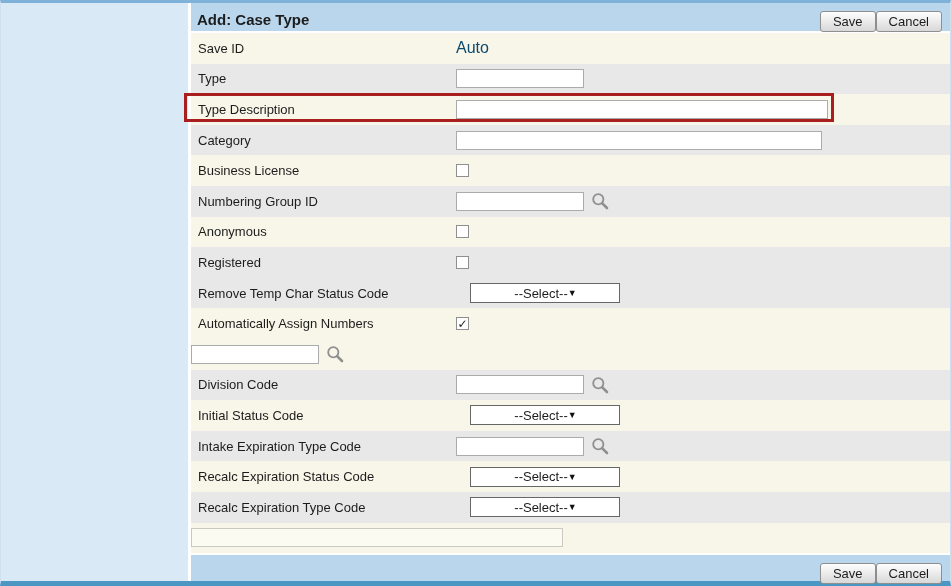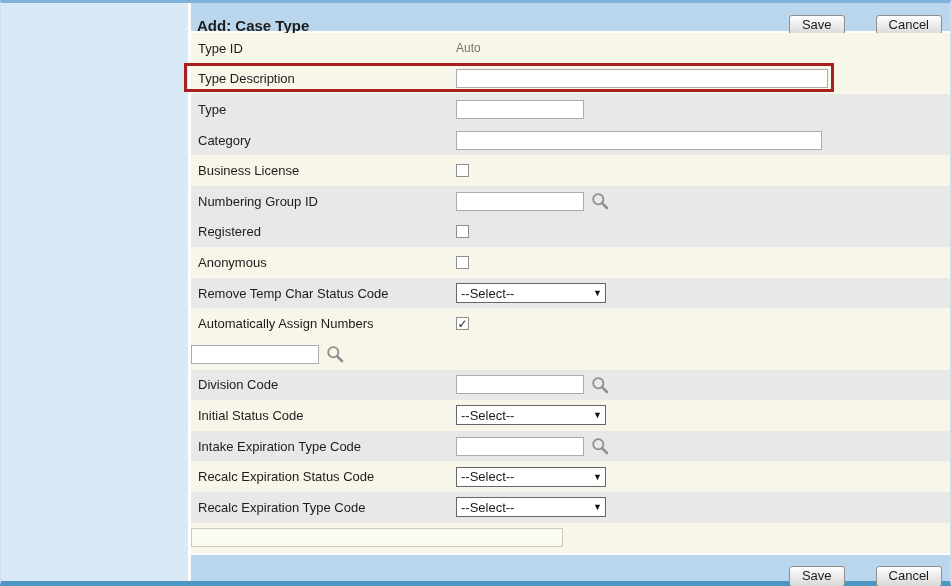--- a/index.html
+++ b/index.html
@@ -7,83 +7,83 @@
     font-family:"Liberation Sans","DejaVu Sans",sans-serif; background:#ffffff; }
   :root {
     --header-bg:#B9D6EC; --sidebar-bg:#D9E9F6; --row-odd:#F8F6E8; --row-even:#E8E8E8;
     --hl:#A91E1E; --border-top:#7FB2D8; --border-bottom:#4C96C4;
   }
   .page { width:951px; height:586px; display:flex;
     border-top:3px solid var(--border-top); border-bottom:5px solid var(--border-bottom);
     border-left:1px solid #cfe0ee; border-right:1px solid #cfe0ee; }
   .sidebar { width:190px; background:var(--sidebar-bg); border-right:3px solid #ffffff; }
   .main { flex:1; display:flex; flex-direction:column; background:#fff; min-width:0; }
-  .bar { height:30px; background:var(--header-bg); display:flex; align-items:center;
-    padding:16px 8px 0 6px; flex:0 0 auto;gap:31px; }
+  .bar { height:30px; background:var(--header-bg); display:flex; align-items:flex-start;
+    padding:8px 8px 0 6px; flex:0 0 auto; }
   .bar.header { border-bottom:2px solid #fff; }
   .bar.footer { border-top:2px solid #fff; height:28px; justify-content:flex-end; }
   .title { font-weight:bold; font-size:15px; color:#1c1c1c; flex:1; }
   .btn { background:linear-gradient(#fefefe,#d8d8d8); border:1px solid #8e8e8e;
     border-radius:3px; font-size:13px; padding:1px 12px 2px; margin-left:0; color:#1c1c1c;
     height:21px; font-family:inherit; cursor:pointer; }
   .rows { flex:1; display:flex; flex-direction:column; }
   .row { flex:1; display:flex; align-items:center; position:relative; }
   .row.odd { background:var(--row-odd); }
   .row.even { background:var(--row-even); }
   .label { width:265px; padding-left:7px; font-size:13px; color:#1c1c1c; flex:0 0 auto; }
   .field { flex:1; display:flex; align-items:center; gap:4px; min-width:0; }
-  .static-val { font-size:12px; color:#737373; }
+  .static-val { font-size:16px; color:#0c4a6e; }
   input.text { height:19px; border:1px solid #ABABAB; font-size:13px; padding:1px 3px;
     background:#fff; font-family:inherit; }
   input.text.input-dim { border:1px solid #CACAC2; background:#FCFBF2; }
   .checkbox { width:13px; height:13px; border:1px solid #8f8f8f; background:#fff;
     display:inline-flex; align-items:center; justify-content:center; font-size:12px;
     line-height:1; color:#1c1c1c; cursor:pointer; }
   .select { width:150px; height:20px; border:1px solid #676767; background:#fff;
-    display:flex; align-items:center; justify-content:space-between; font-size:13px;
-    padding:0 3px 0 4px; color:#1c1c1c; cursor:pointer; }
+    display:flex; align-items:center; justify-content:center; font-size:13px;
+    padding:0 3px 0 4px; color:#1c1c1c; cursor:pointer;margin-left:14px; }
   .select .arrow { font-size:9px; color:#111; }
   .lookup { display:inline-flex; align-items:center; cursor:pointer; margin-left:3px; }
   .highlight-box { position:absolute; left:-7px; top:-1px; width:650px; height:29px;
     border:3px solid var(--hl); pointer-events:none; z-index:3; }
 </style>
 </head>
 <body>
 
 <div class="page">
   <div class="sidebar"></div>
   <div class="main">
 
     <div class="bar header">
       <div class="title">Add: Case Type</div>
       <button class="btn">Save</button>
       <button class="btn">Cancel</button>
     </div>
 
     <div class="rows">
         <div class="row odd">
-          <div class="label">Type ID</div>
+          <div class="label">Save ID</div>
           <div class="field">
             <span class="static-val">Auto</span>
           </div>
         </div>
+        <div class="row even">
+          <div class="label">Type</div>
+          <div class="field">
+            <input type="text" class="text" style="width: 128px;">
+          </div>
+        </div>
         <div class="row odd">
           <div class="label">Type Description</div>
           <div class="field">
             <input type="text" class="text" style="width: 372px;">
           </div>
           <div class="highlight-box"></div>
         </div>
         <div class="row even">
-          <div class="label">Type</div>
-          <div class="field">
-            <input type="text" class="text" style="width: 128px;">
-          </div>
-        </div>
-        <div class="row even">
           <div class="label">Category</div>
           <div class="field">
             <input type="text" class="text" style="width: 366px;">
           </div>
         </div>
         <div class="row odd">
           <div class="label">Business License</div>
           <div class="field">
             <span class="checkbox"></span>
           </div>
@@ -93,28 +93,28 @@
           <div class="field">
             <input type="text" class="text" style="width: 128px;">
             <span class="lookup">
               <svg width="18" height="18" viewBox="0 0 18 18">
                 <circle cx="7.3" cy="7.3" r="5.1" stroke="#8f8f8f" stroke-width="1.8" fill="none"></circle>
                 <line x1="11.3" y1="11.3" x2="16" y2="16" stroke="#8f8f8f" stroke-width="2.6" stroke-linecap="round"></line>
               </svg>
             </span>
           </div>
         </div>
+        <div class="row odd">
+          <div class="label">Anonymous</div>
+          <div class="field">
+            <span class="checkbox"></span>
+          </div>
+        </div>
         <div class="row even">
           <div class="label">Registered</div>
-          <div class="field">
-            <span class="checkbox"></span>
-          </div>
-        </div>
-        <div class="row odd">
-          <div class="label">Anonymous</div>
           <div class="field">
             <span class="checkbox"></span>
           </div>
         </div>
         <div class="row even">
           <div class="label">Remove Temp Char Status Code</div>
           <div class="field">
             <div class="select">
               <span>--Select--</span>
               <span class="arrow">▼</span>

